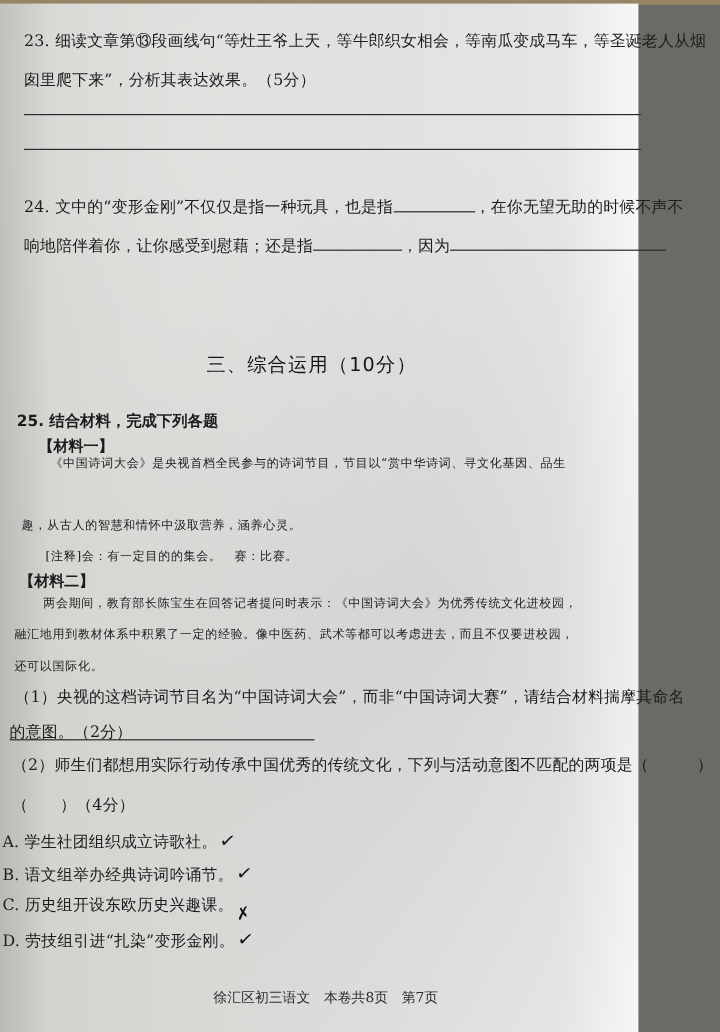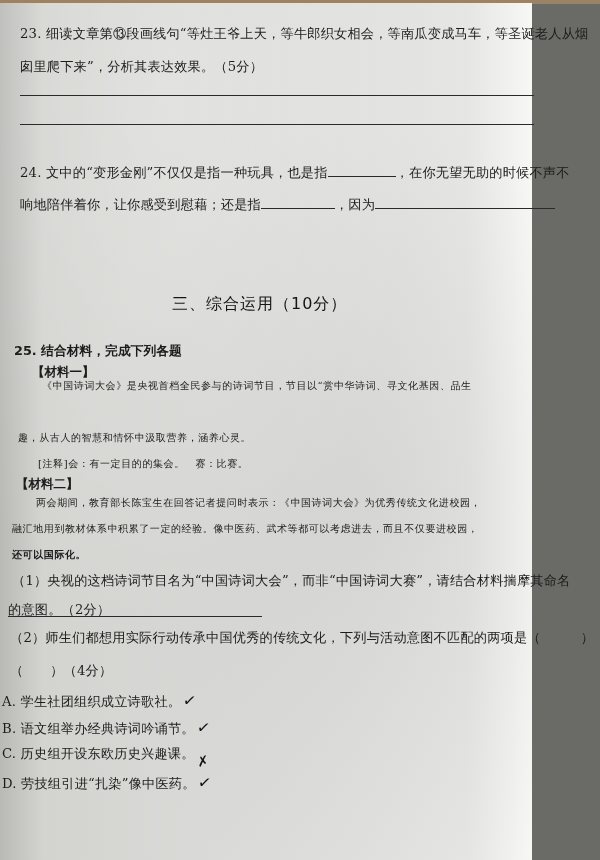--- a/index.html
+++ b/index.html
@@ -69,35 +69,36 @@
   <div class="abs bold-q" style="left:14px; top:340px;">25. 结合材料，完成下列各题</div>
 
   <div class="abs material-label" style="left:16px; top:361px;margin-left:16px;">【材料一】</div>
   <div class="abs para" style="left:42px; top:376px;">《中国诗词大会》是央视首档全民参与的诗词节目，节目以“赏中华诗词、寻文化基因、品生</div>
   <div class="abs para" style="left:18px; top:428px;">趣，从古人的智慧和情怀中汲取营养，涵养心灵。</div>
   <div class="abs para" style="left:38px; top:454px;">[注释]会：有一定目的的集会。　赛：比赛。</div>
 
   <div class="abs material-label" style="left:16px; top:473px;">【材料二】</div>
   <div class="abs para" style="left:36px; top:493px;">两会期间，教育部长陈宝生在回答记者提问时表示：《中国诗词大会》为优秀传统文化进校园，</div>
   <div class="abs para" style="left:12px; top:519px;">融汇地用到教材体系中积累了一定的经验。像中医药、武术等都可以考虑进去，而且不仅要进校园，</div>
-  <div class="abs para" style="left:12px; top:545px;font-weight:bold;">还可以国际化。</div>
+  <div class="abs para" style="left:12px; top:545px;">还可以国际化。</div>
 
   <div class="abs q" style="left:12px; top:569px;">（1）央视的这档诗词节目名为“中国诗词大会”，而非“中国诗词大赛”，请结合材料揣摩其命名</div>
   <div class="abs q" style="left:8px; top:598px;">的意图。（2分）</div>
   <div class="line" style="left:8px; top:613px; width:254px;"></div>
 
   <div class="abs q" style="left:10px; top:626px;">（2）师生们都想用实际行动传承中国优秀的传统文化，下列与活动意图不匹配的两项是（　　　）</div>
   <div class="abs q" style="left:10px; top:659px;">（　　）（4分）</div>
 
   <div class="abs q" style="left:2px; top:688px;">
     <span>A. 学生社团组织成立诗歌社。</span><span class="check">✓</span>
   </div>
   <div class="abs q" style="left:2px; top:715px;">
     <span>B. 语文组举办经典诗词吟诵节。</span><span class="check">✓</span>
   </div>
   <div class="abs q" style="left:2px; top:742px;">
     <span>C. 历史组开设东欧历史兴趣课。</span><span class="check" style="transform: translateY(8px) rotate(-10deg); font-size:14px;">✗</span>
   </div>
   <div class="abs q" style="left:2px; top:770px;">
-    <span>D. 劳技组引进“扎染”像中医药。</span><span class="check">✓</span>
+    <span>D. 劳技组引进“扎染”变形金刚。</span><span class="check">✓</span>
   </div>
 
+  <div class="abs footer" style="left:178px; top:821px;">徐汇区初三语文　本卷共8页　第7页</div>
 </div>
 
 </body></html>

